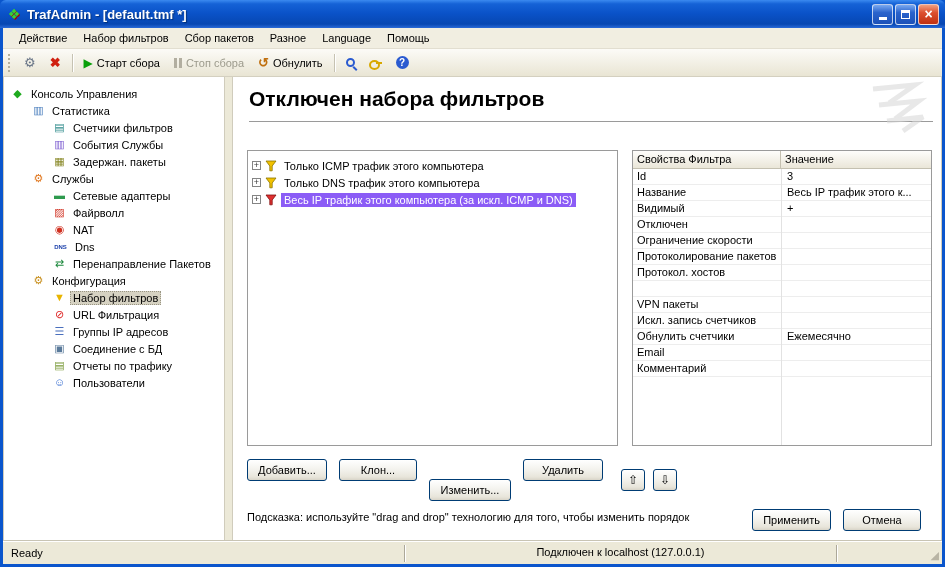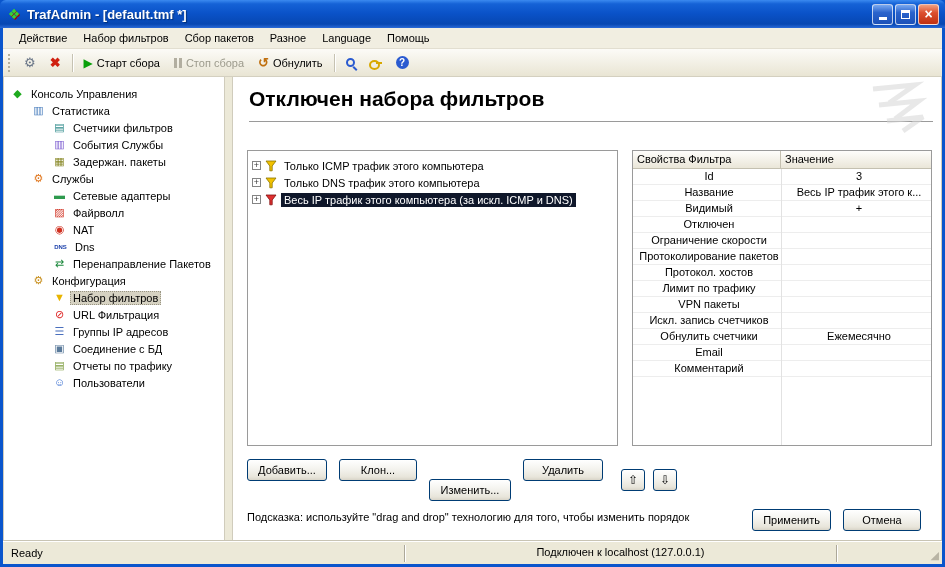--- a/index.html
+++ b/index.html
@@ -70,30 +70,30 @@
   .title-rule { border-top:1px solid #9a9a9a; margin:10px 8px 0 16px; }
   .watermark { position:absolute; top:4px; right:14px; opacity:.55; }
 
   
   .panels { margin:28px 0 0 14px; display:flex; gap:14px; }
   .filter-box { width:371px; height:296px; border:1px solid #9a9a9a; background:#fff; padding:6px 4px; overflow:hidden; }
   .filter-row { height:17px; display:flex; align-items:center; gap:4px; white-space:nowrap; cursor:default; }
   .plusbox { width:9px; min-width:9px; height:9px; border:1px solid #848484; background:#fff; font-size:9px; line-height:6px;
     text-align:center; color:#404040; }
   .filter-label { padding:1px 3px; }
-  .filter-row.selected .filter-label { background:#0f172a; color:#fff; }
+  .filter-row.selected .filter-label { background:#8b5cf6; color:#fff; }
 
   .prop-box { width:300px; height:296px; border:1px solid #9a9a9a; background:#fff; position:relative; overflow:hidden; }
   .prop-header { display:flex; height:18px; }
   .prop-header div { background:linear-gradient(180deg,#fefdfb,#eae6d8); border-bottom:1px solid #c4c0b0;
     padding:2px 4px; cursor:default; }
   .prop-header .h1 { width:148px; border-right:1px solid #c4c0b0; }
   .prop-header .h2 { flex:1; }
   .prop-vline { position:absolute; left:148px; top:18px; bottom:0; width:1px; background:#e2e2e2; }
-  .prop-row { display:flex; height:16px; border-bottom:1px solid #ededed; cursor:default;text-align:center; }
+  .prop-row { display:flex; height:16px; border-bottom:1px solid #ededed; cursor:default; }
   .prop-name { width:148px; padding:1px 0 0 4px; white-space:nowrap; overflow:hidden; }
   .prop-value { flex:1; padding:1px 0 0 6px; white-space:nowrap; overflow:hidden; }
 
   
   .btn { height:22px; min-width:24px; padding:0 10px; font-family:"Liberation Sans",sans-serif; font-size:11px;
     border:1px solid #003c74; border-radius:3px;
     background:linear-gradient(180deg,#ffffff,#f4f3ee 45%,#e8e5da 85%,#d8d4c8); cursor:default; }
   .btn-row { margin:13px 0 0 14px; display:flex; gap:8px; align-items:center; }
   .btn.arrow { width:24px; padding:0; font-size:12px; }
   .btn-row .gap { width:2px; }
@@ -321,21 +321,20 @@
               </div>
               <div class="prop-row">
                 <span class="prop-name">Протоколирование пакетов</span>
                 <span class="prop-value"></span>
               </div>
               <div class="prop-row">
                 <span class="prop-name">Протокол. хостов</span>
                 <span class="prop-value"></span>
               </div>
               <div class="prop-row">
-                <span class="prop-name">Лимит по трафику</span>
                 <span class="prop-value"></span>
               </div>
               <div class="prop-row">
                 <span class="prop-name">VPN пакеты</span>
                 <span class="prop-value"></span>
               </div>
               <div class="prop-row">
                 <span class="prop-name">Искл. запись счетчиков</span>
                 <span class="prop-value"></span>
               </div>

